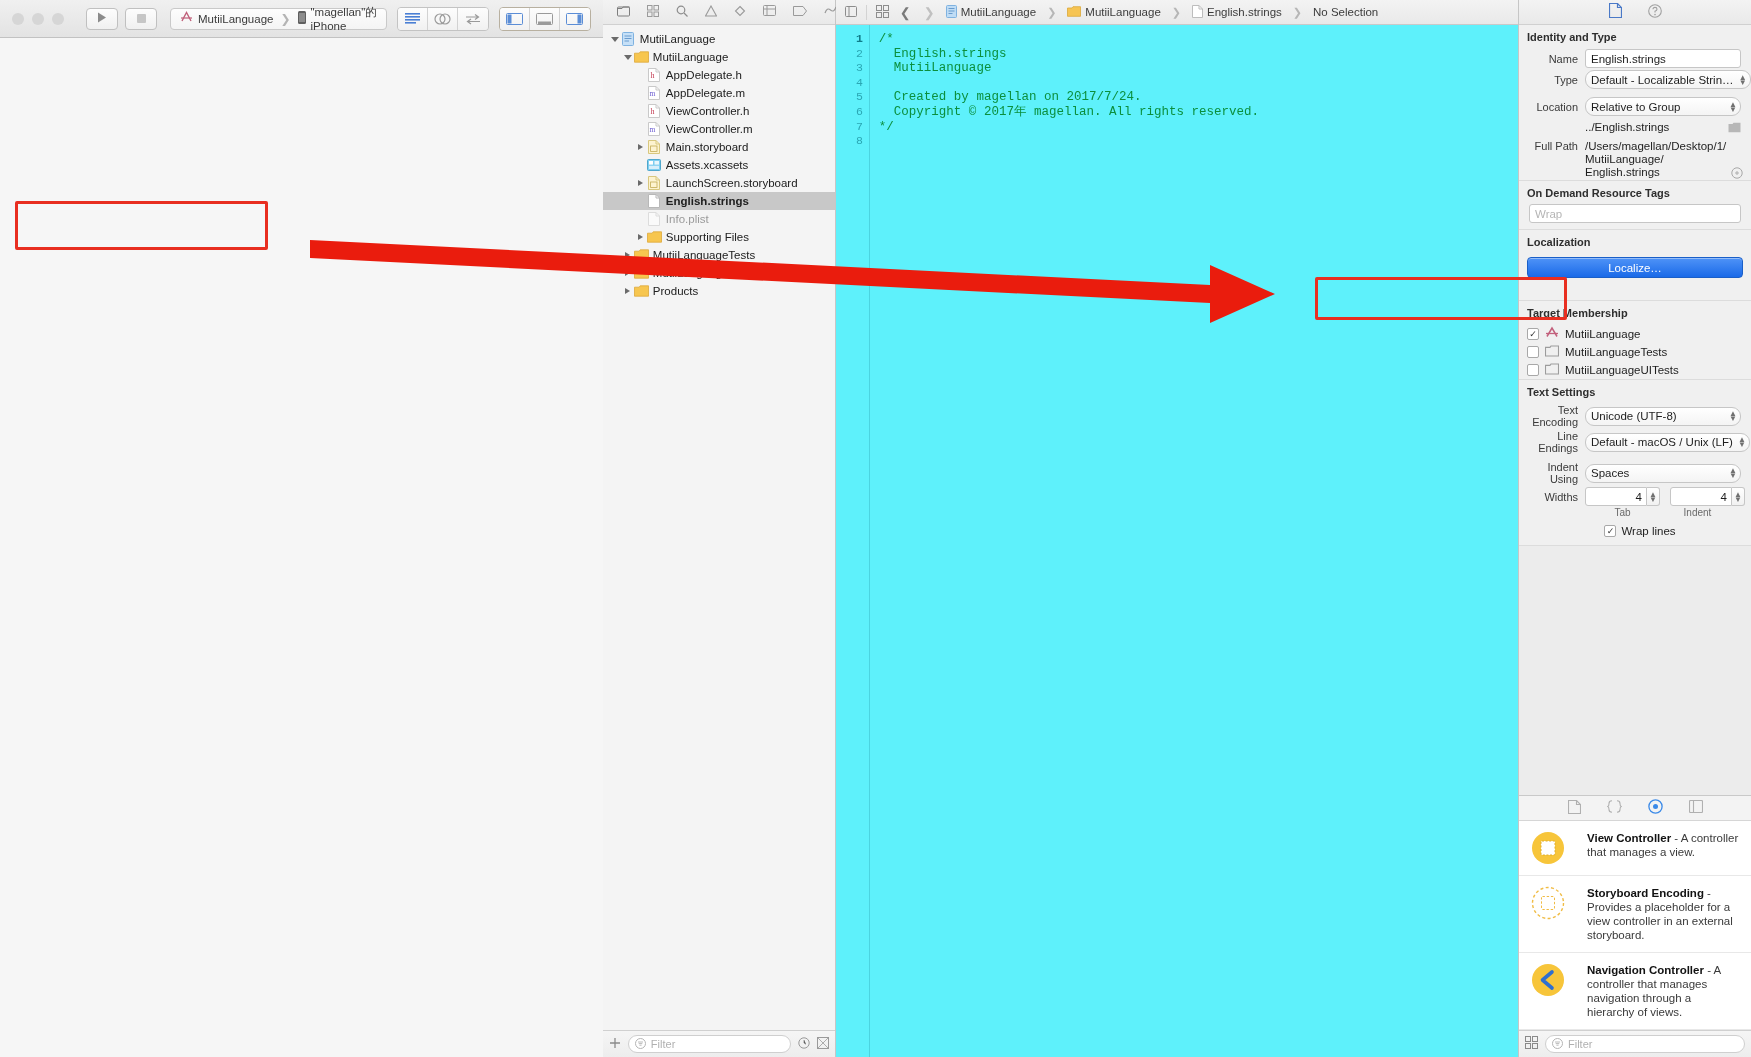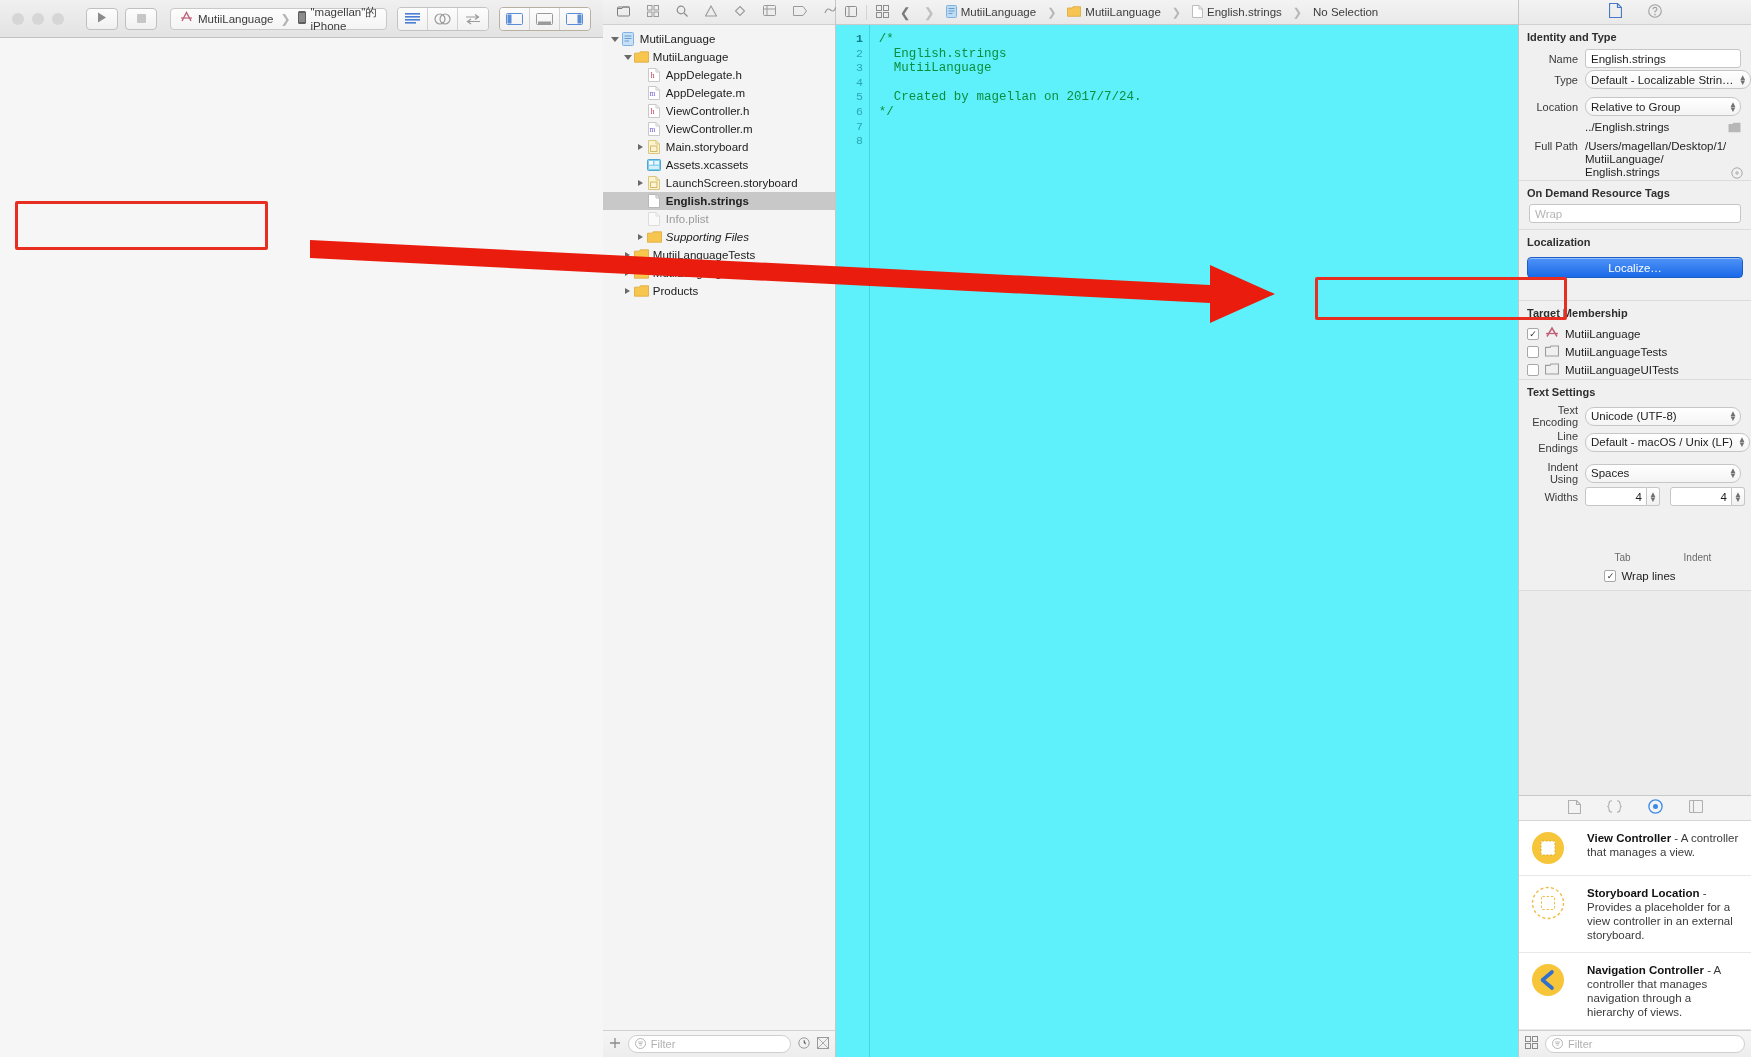--- a/index.html
+++ b/index.html
@@ -131,21 +131,21 @@
   .cbx { width: 12px; height: 12px; border: 1px solid #a8a8a8; border-radius: 2px;
          background: #fff; display: flex; align-items: center; justify-content: center;
          font-size: 9px; color: #333; flex: 0 0 12px; }
   .stepper-field { width: 62px; height: 19px; border: 1px solid #c6c6c6; border-radius: 3px 0 0 3px;
                    background: #fff; font-size: 11.5px; text-align: right; padding: 0 4px;
                    display: flex; align-items: center; justify-content: flex-end; }
   .stepper-btn { width: 13px; height: 19px; border: 1px solid #c6c6c6; border-left: none;
                  border-radius: 0 3px 3px 0; background: linear-gradient(#fff,#f1f1f1);
                  display: flex; flex-direction: column; align-items: center; justify-content: center;
                  line-height: 5px; font-size: 8px; color: #707070; }
-  .sublabels { display: flex; padding: 0 10px 4px 66px; font-size: 10px; color: #6a6a6a; margin-top: 45px; }
+  .sublabels { display: flex; padding: 0 10px 4px 66px; font-size: 10px; color: #6a6a6a; }
   .sublabels span { width: 75px; text-align: center; }
   .wrap-row { display: flex; align-items: center; justify-content: center; gap: 5px;
               padding: 3px 0 8px 10px; font-size: 11.5px; }
   .util-gap { flex: 1 1 auto; background: #ececec; border-top: 1px solid #dcdcdc; }
   .lib-tabs { height: 26px; flex: 0 0 26px; background: #f3f3f3; border-top: 1px solid #c9c9c9;
               border-bottom: 1px solid #d6d6d6; display: flex; align-items: center;
               justify-content: center; gap: 26px; }
   .lib-list { flex: 0 0 auto; background: #fff; }
   .lib-item { display: flex; gap: 10px; padding: 10px 10px 10px 12px; border-bottom: 1px solid #e8e8e8; }
   .lib-ic { width: 34px; height: 34px; flex: 0 0 34px; border-radius: 50%;
@@ -428,21 +428,21 @@
           <div class="row dim" style="padding-left: 32px;">
             <span class="tw"></span>
             <span class="ic">
               <svg width="12" height="14" viewBox="0 0 12 14">
                 <path d="M0.5 0.5 H8 L11.5 4 V13.5 H0.5 Z" fill="#fafafa" stroke="#dcdcdc"></path>
                 <path d="M8 0.5 V4 H11.5" fill="none" stroke="#dcdcdc"></path>
               </svg>
             </span>
             <span class="lbl">Info.plist</span>
           </div>
-          <div class="row" style="padding-left: 32px; font-style: italic;">
+          <div class="row" style="padding-left: 32px;">
             <span class="tw">
               <span class="tri"></span>
             </span>
             <span class="ic">
               <svg width="15" height="12" viewBox="0 0 15 12">
                 <path d="M0.5 2.2 H5.2 L6.2 0.8 H14.5 V11.2 H0.5 Z" fill="#f7c64f" stroke="#dda83a" stroke-width="0.8"></path>
               </svg>
             </span>
             <span class="lbl">Supporting Files</span>
           </div>
@@ -569,21 +569,21 @@
         <div class="gutter" id="gutter">
             <div class="g1">1</div>
             <div>2</div>
             <div>3</div>
             <div>4</div>
             <div>5</div>
             <div>6</div>
             <div>7</div>
             <div>8</div>
           </div>
-        <div class="code" id="code"><div>/*</div><div>  English.strings</div><div>  MutiiLanguage</div><div>&nbsp;</div><div>  Created by magellan on 2017/7/24.</div><div>*/</div><div>&nbsp;</div></div>
+        <div class="code" id="code"><div>/*</div><div>  English.strings</div><div>  MutiiLanguage</div><div>&nbsp;</div><div>  Created by magellan on 2017/7/24.</div><div>  Copyright © 2017年 magellan. All rights reserved.</div><div>*/</div><div>&nbsp;</div></div>
       </div>
     </div>
 
     <div class="utility">
       <div class="util-tabs">
         <span>
           <svg width="13" height="15" viewBox="0 0 13 15">
               <path d="M0.5 0.5 H8.5 L12.5 4.5 V14.5 H0.5 Z" fill="none" stroke="#4a79c7" stroke-width="1.2"></path>
               <path d="M8.5 0.5 V4.5 H12.5" fill="none" stroke="#4a79c7" stroke-width="1.2"></path>
             </svg>
@@ -795,21 +795,21 @@
             </span>
             <span class="lib-txt"><b>View Controller</b><span> - </span><span>A controller that manages a view.</span></span>
           </div>
           <div class="lib-item">
             <span class="lib-ic">
               <svg width="34" height="34" viewBox="0 0 34 34">
                 <circle cx="17" cy="17" r="15.5" fill="none" stroke="#f0bc45" stroke-width="1.4" stroke-dasharray="3 2.4"></circle>
                 <rect x="10.5" y="10.5" width="13" height="13" rx="1" fill="none" stroke="#f0bc45" stroke-dasharray="2.4 1.8"></rect>
               </svg>
             </span>
-            <span class="lib-txt"><b>Storyboard Location</b><span> - </span><span>Provides a placeholder for a view controller in an external storyboard.</span></span>
+            <span class="lib-txt"><b>Storyboard Encoding</b><span> - </span><span>Provides a placeholder for a view controller in an external storyboard.</span></span>
           </div>
           <div class="lib-item">
             <span class="lib-ic">
               <svg width="34" height="34" viewBox="0 0 34 34">
                 <circle cx="17" cy="17" r="16" fill="#f7c53a"></circle>
                 <path d="M21 9 L11.5 17 L21 25" stroke="#2f6fd0" stroke-width="3.6" fill="none" stroke-linecap="round" stroke-linejoin="round"></path>
               </svg>
             </span>
             <span class="lib-txt"><b>Navigation Controller</b><span> - </span><span>A controller that manages navigation through a hierarchy of views.</span></span>
           </div>

